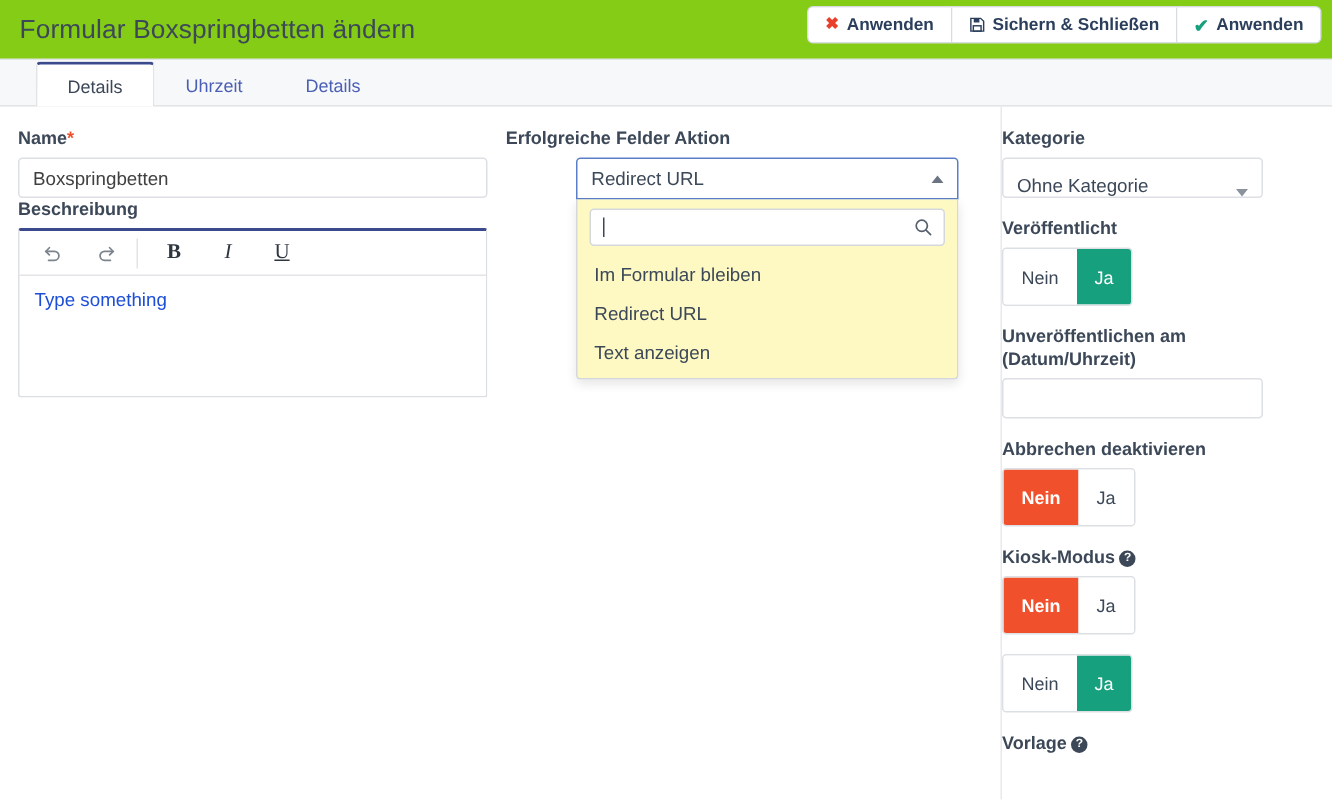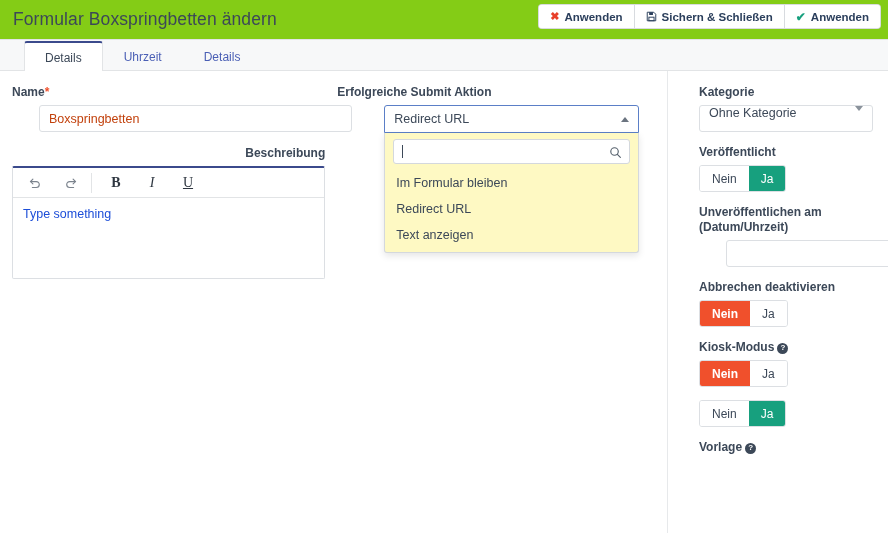--- a/index.html
+++ b/index.html
@@ -95,21 +95,21 @@
   .main-col {
     position: absolute;
     left: 0; top: 0;
     width: 668px;
     height: 462px;
     padding: 14px 28px 0 12px;
     border-right: 1px solid #e7e9eb;
   }
   .side-col {
     position: absolute;
-    left: 669px; top: 0;
+    left: 638px; top: 0;
     width: 219px;
     height: 462px;
     padding: 14px 15px 0 30px;
     overflow: hidden;
   }
 
   .field-label {
     font-size: 12px;
     font-weight: bold;
     color: #3c4858;
@@ -119,25 +119,24 @@
   }
   .req { color: #f0502c; font-size: 12px; }
 
   .txtinput {
     width: 100%;
     height: 27px;
     border: 1px solid #dcdfe3;
     border-radius: 3px;
     background: #fff;
     font-size: 12.5px;
-    color: #c2410c;
+    color: #404040;
     padding: 0 9px;
     font-family: "Liberation Sans", sans-serif;
     outline: none;
-    margin-left: 27px;
   }
   .txtinput::placeholder { color: #9aa3ad; }
 
   
   .main-grid { display: flex; gap: 0; }
   .col-a { width: 328px; }
   .col-b { width: 316px; margin-left: 12px; position: relative; }
 
   
   .editor {
@@ -255,35 +254,35 @@
   }
 
   
   .sel-input {
     width: 100%;
     height: 27px;
     border: 1px solid #dcdfe3;
     border-radius: 3px;
     background: #fff;
     display: flex;
-    align-items: flex-start;
+    align-items: flex-end;
     padding: 0 9px;
     font-size: 12.5px;
     color: #3c4858;
     cursor: pointer;
     position: relative;
   }
 
   
   .toggle {
     display: inline-flex;
     border-radius: 3px;
     overflow: hidden;
     border: 1px solid #dcdfe3;
-    height: 27px;
+    height: 39px;
   }
   .toggle .opt {
     min-width: 36px;
     padding: 0 12px;
     display: flex;
     align-items: center;
     justify-content: center;
     font-size: 12px;
     color: #3c4858;
     background: #fff;
@@ -357,21 +356,21 @@
     <div class="main-col">
       <div class="main-grid">
 
         <div class="col-a">
 
           <label class="field-label">
             <span>Name</span><span class="req">*</span>
           </label>
           <input class="txtinput" type="text" value="Boxspringbetten" style="">
 
-          <label class="field-label" style="margin-top:14px;text-align:right;">Beschreibung</label>
+          <label class="field-label" style="">Beschreibung</label>
 
           <div class="editor">
             <div class="editor-toolbar">
               <div class="tb-btn">
                 <svg width="14" height="14" viewBox="0 0 16 16" fill="none" stroke="#7b838d" stroke-width="1.3" stroke-linecap="round">
                   <path d="M3.2 6.4h6.3a3.4 3.4 0 0 1 0 6.8H5"></path>
                   <path d="M5.6 3.6 2.9 6.4l2.7 2.7"></path>
                 </svg>
               </div>
               <div class="tb-btn">
@@ -383,21 +382,21 @@
               <div class="tb-sep"></div>
               <div class="tb-btn tb-b">B</div>
               <div class="tb-btn tb-i">I</div>
               <div class="tb-btn tb-u">U</div>
             </div>
             <div class="editor-area">Type something</div>
           </div>
         </div>
 
         <div class="col-b">
-          <label class="field-label">Erfolgreiche Submit Aktion</label>
+          <label class="field-label">Erfolgreiche Felder Aktion</label>
 
           <div class="select-wrap">
             <div class="select-box">
               <span>Redirect URL</span>
               <span class="caret-up"></span>
             </div>
 
             <div class="dropdown">
               <div class="dd-search-row">
                 <div class="dd-search">

